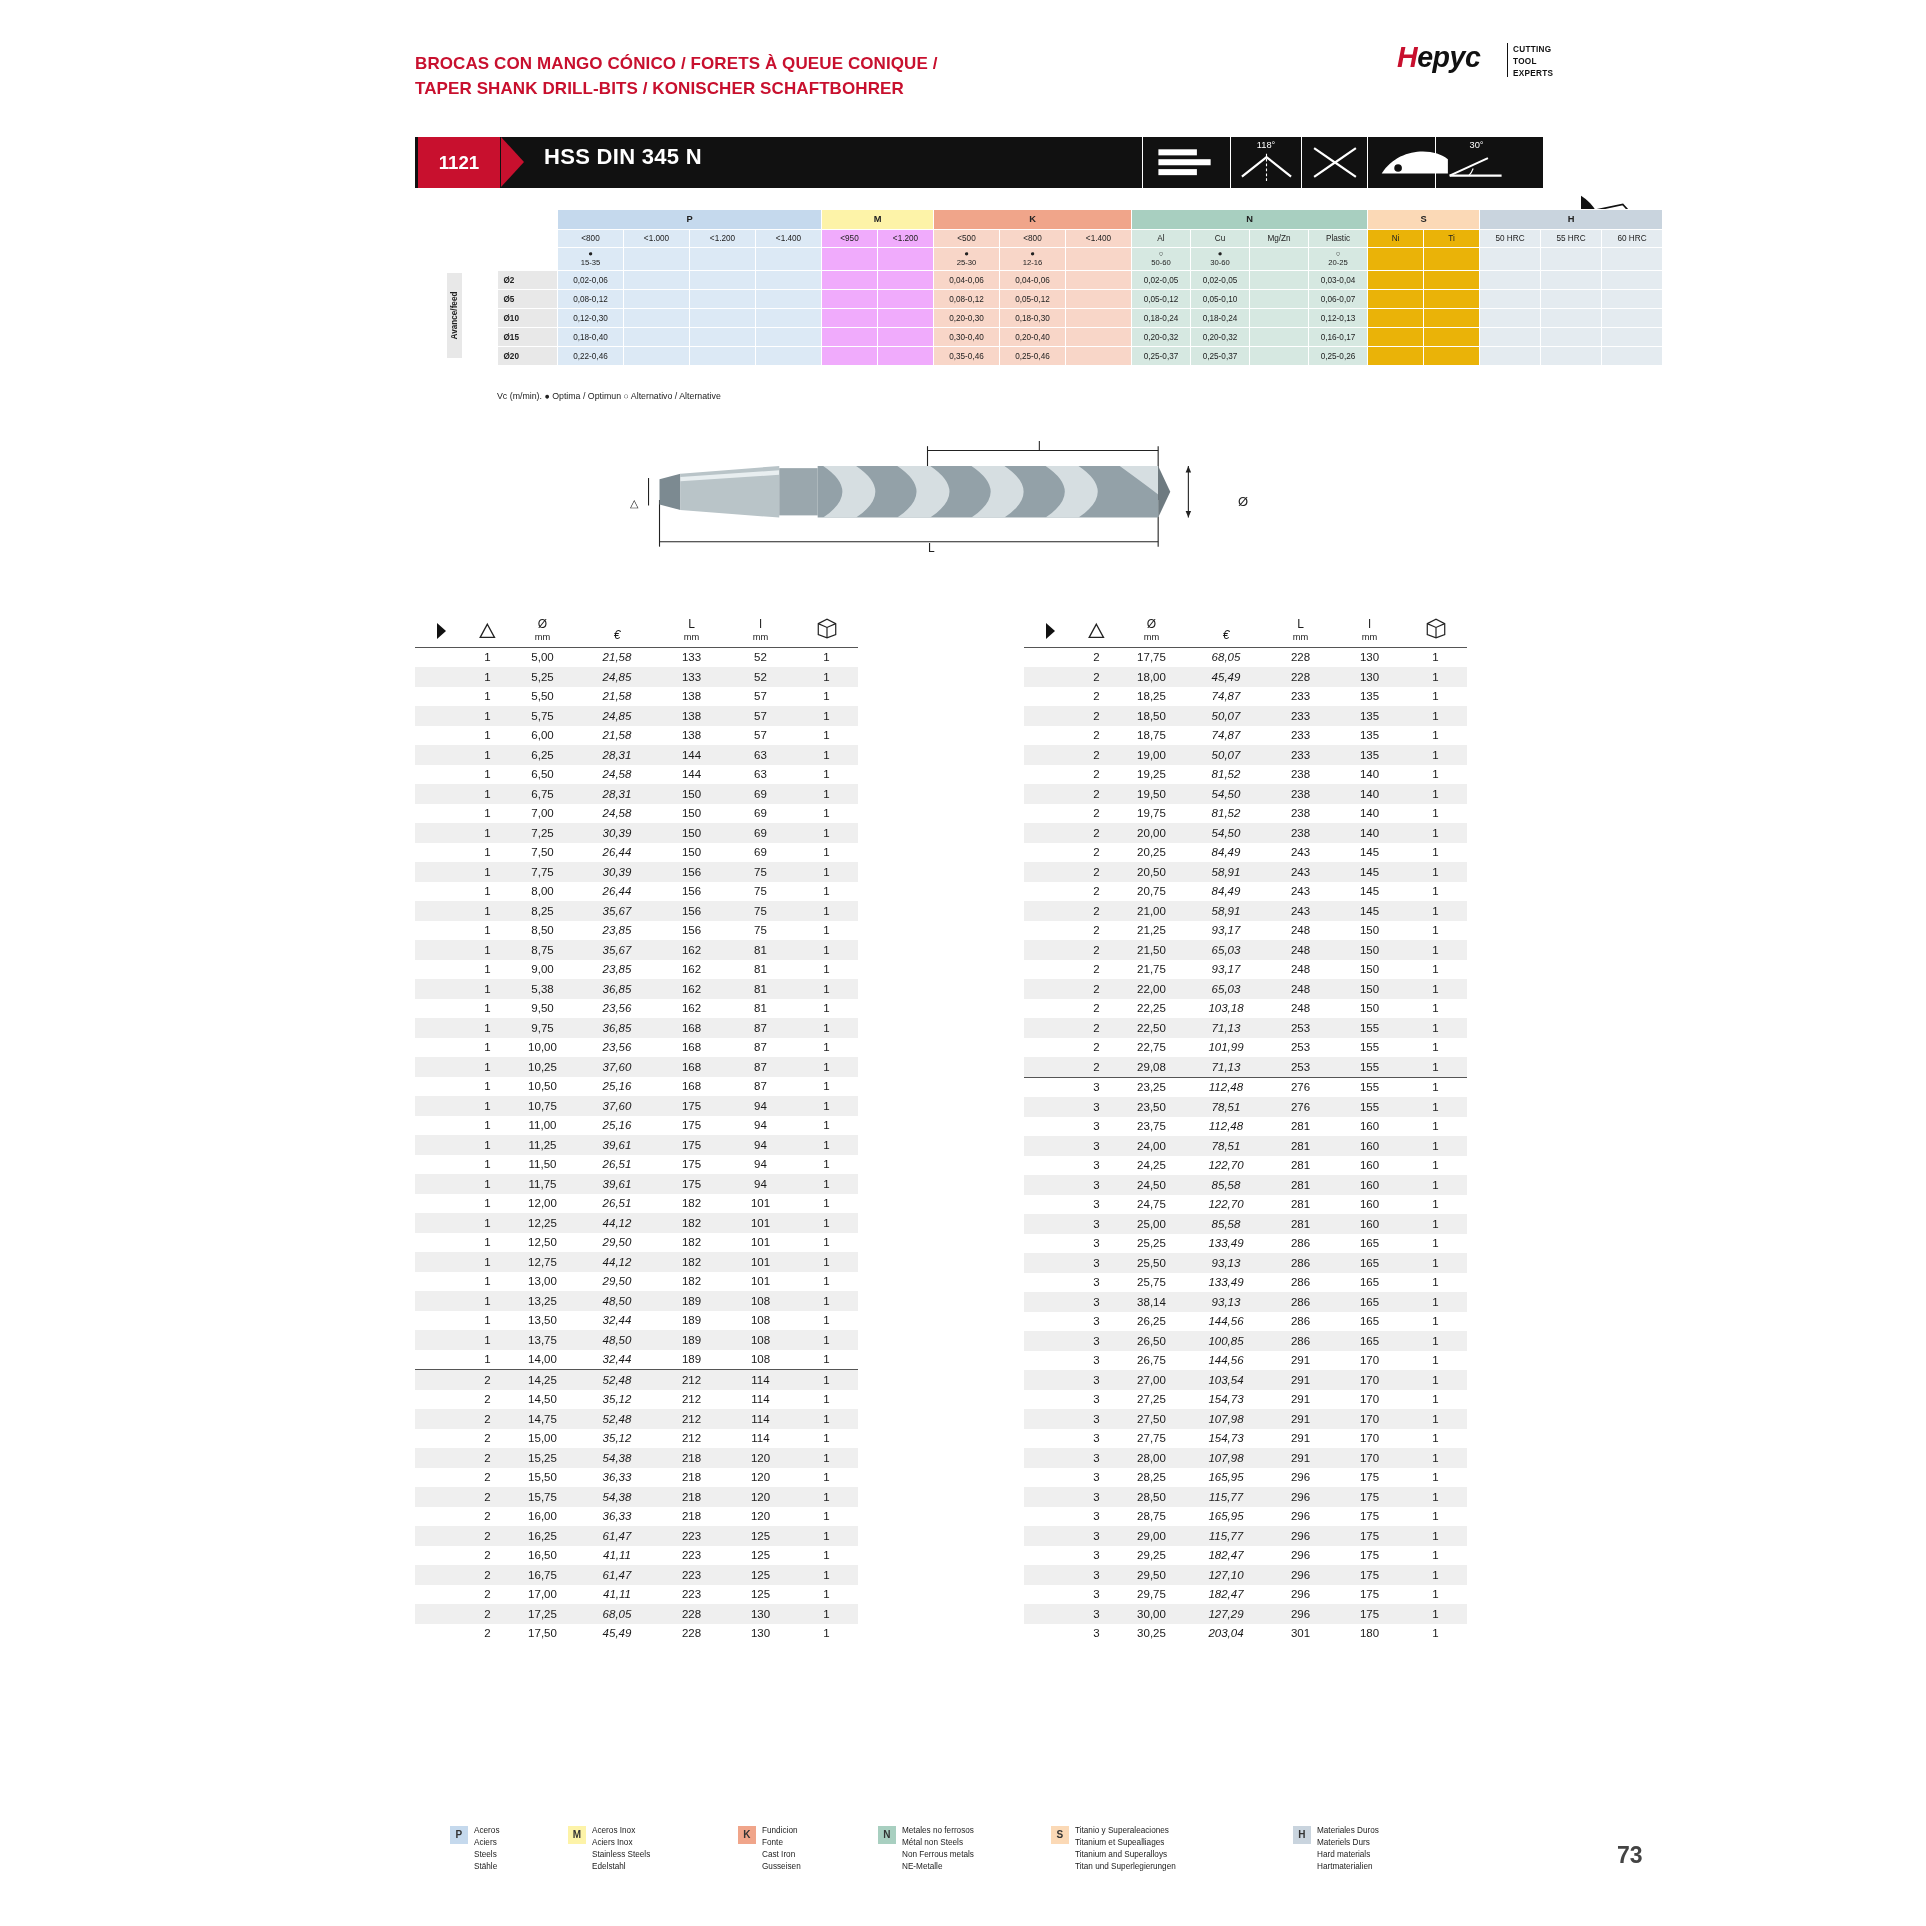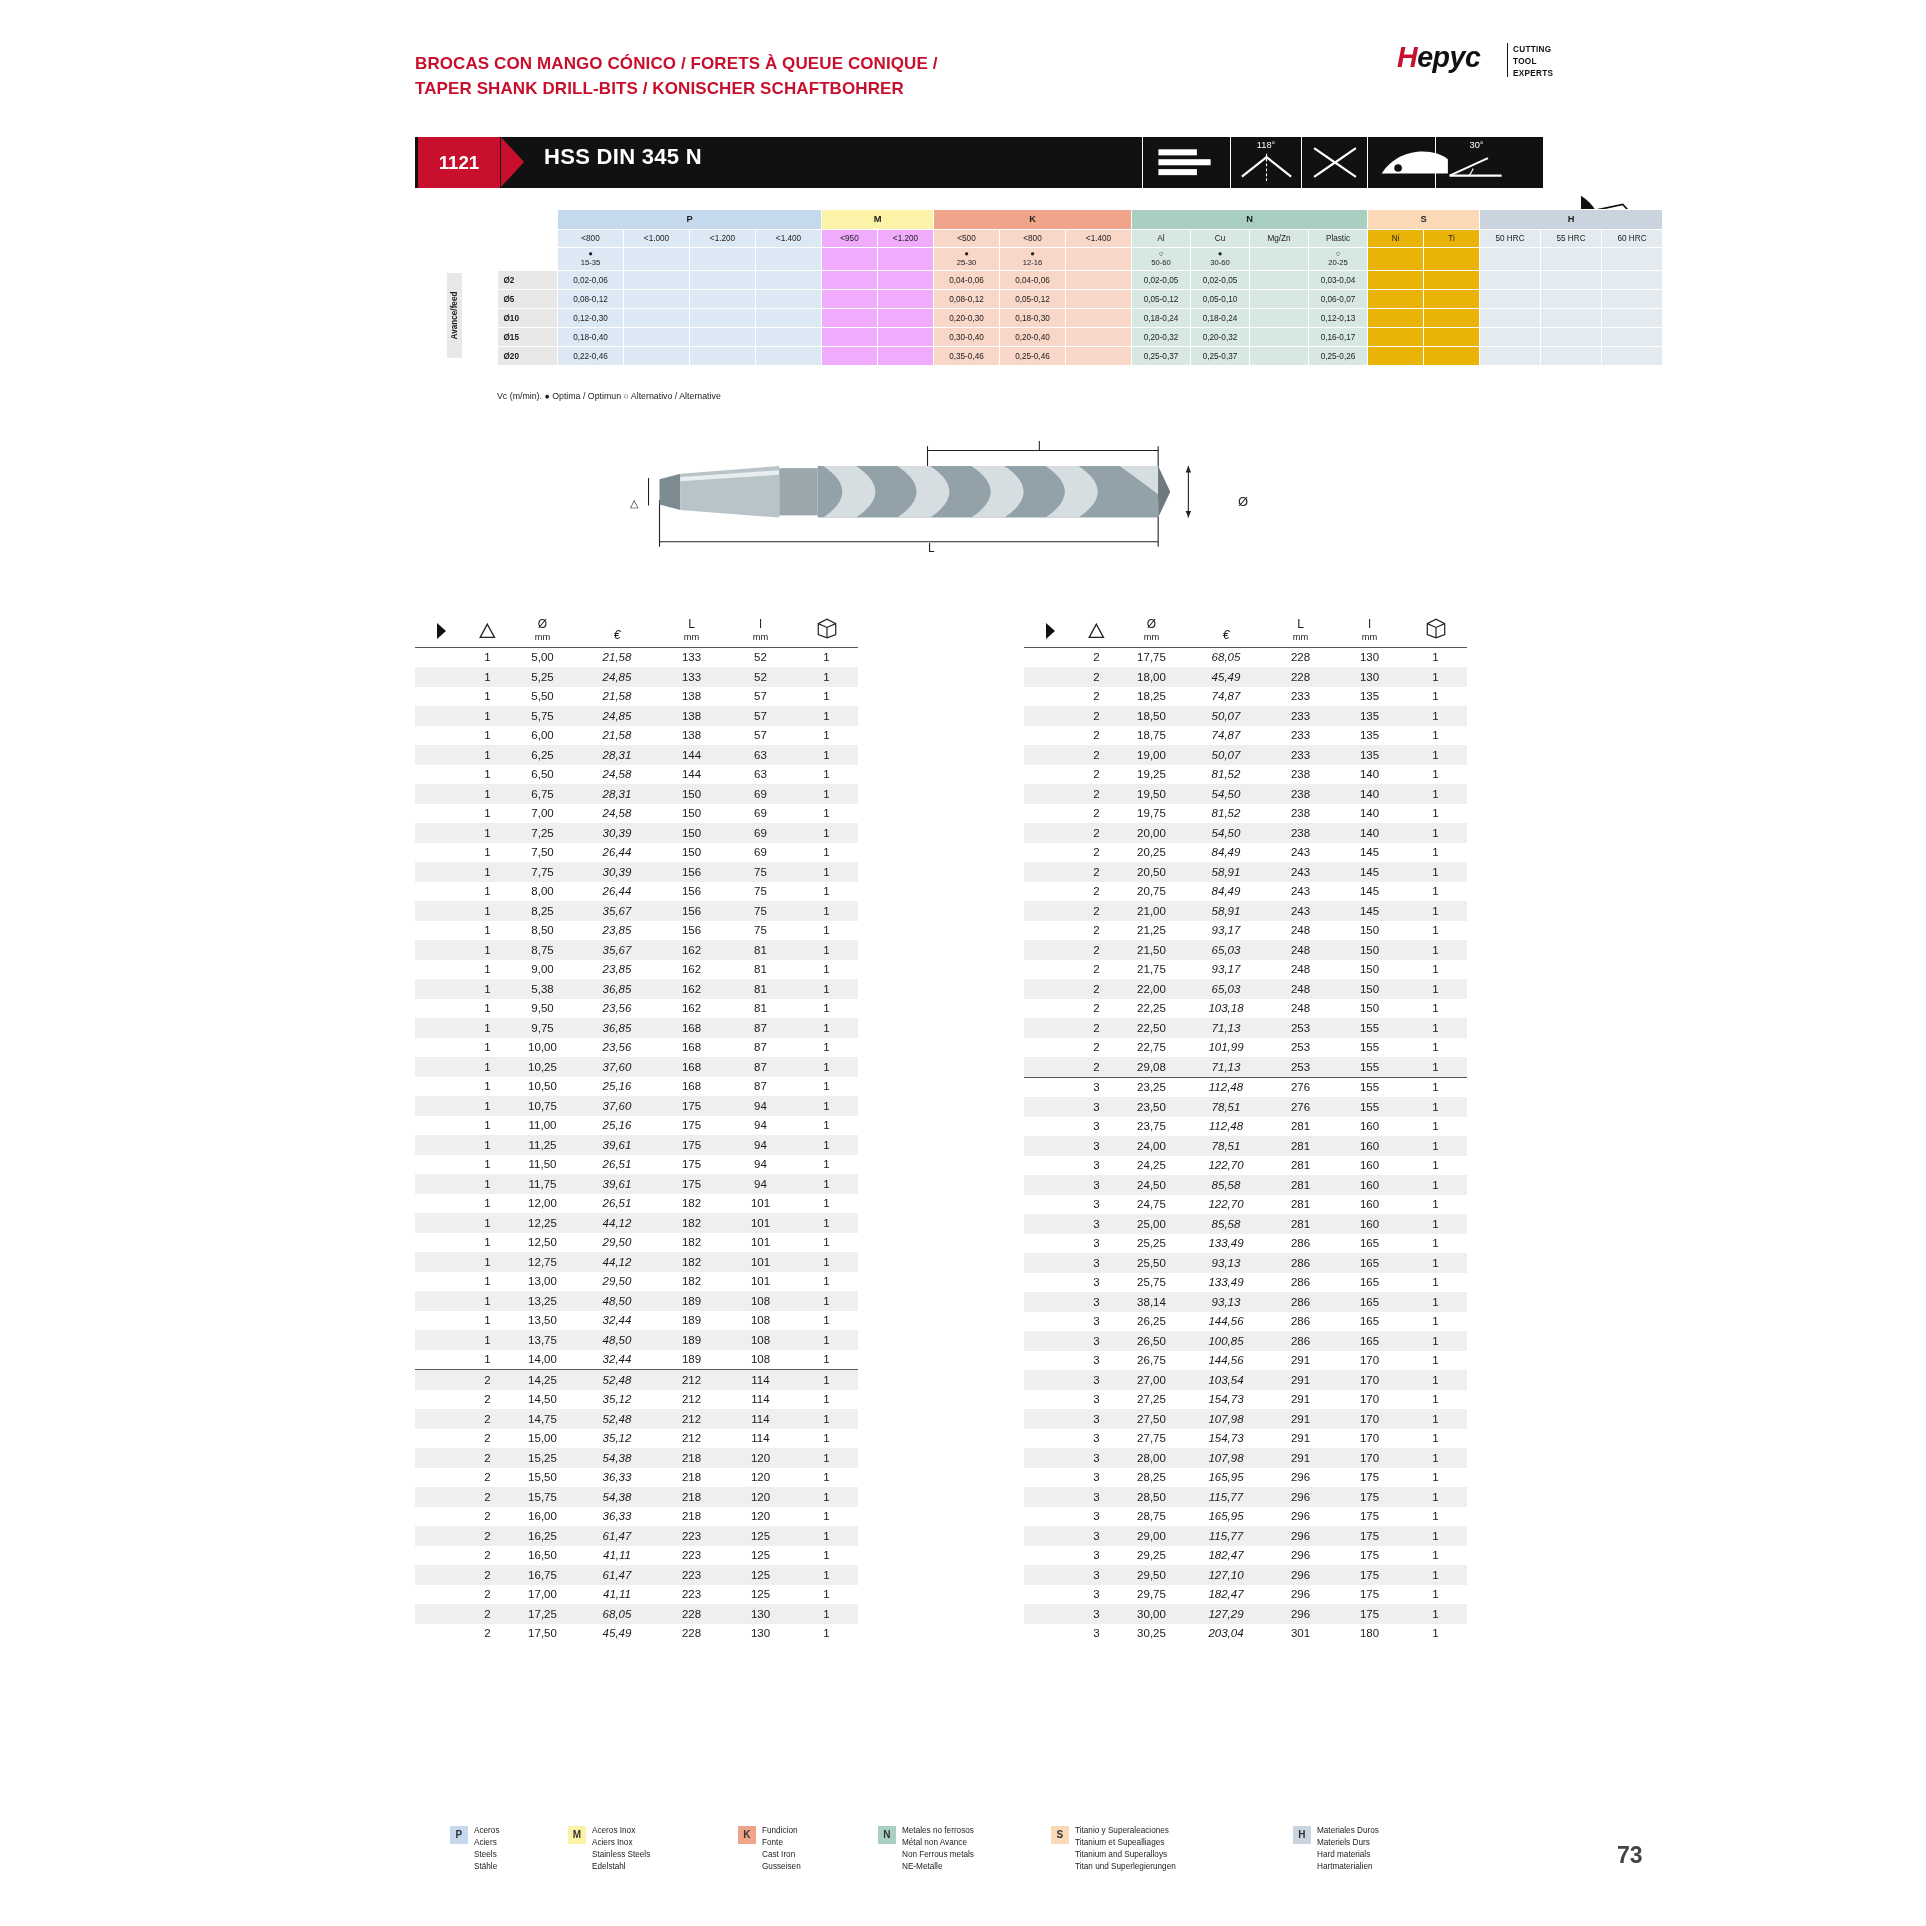--- a/index.html
+++ b/index.html
@@ -1414,21 +1414,21 @@
         <div>Fundicion</div>
         <div>Fonte</div>
         <div>Cast Iron</div>
         <div>Gusseisen</div>
       </div>
     </div>
     <div class="lg" id="lg3" style="left:428px;">
       <div class="sq" style="background: rgb(168, 207, 192);">N</div>
       <div class="txt">
         <div>Metales no ferrosos</div>
-        <div>Métal non Avance</div>
+        <div>Métal non Steels</div>
         <div>Non Ferrous metals</div>
         <div>NE-Metalle</div>
       </div>
     </div>
     <div class="lg" id="lg4" style="left:601px;width:275px;">
       <div class="sq" style="background: rgb(251, 217, 182);">S</div>
       <div class="txt">
         <div>Titanio y Superaleaciones</div>
         <div>Titanium et Supealliages</div>
         <div>Titanium and Superalloys</div>

